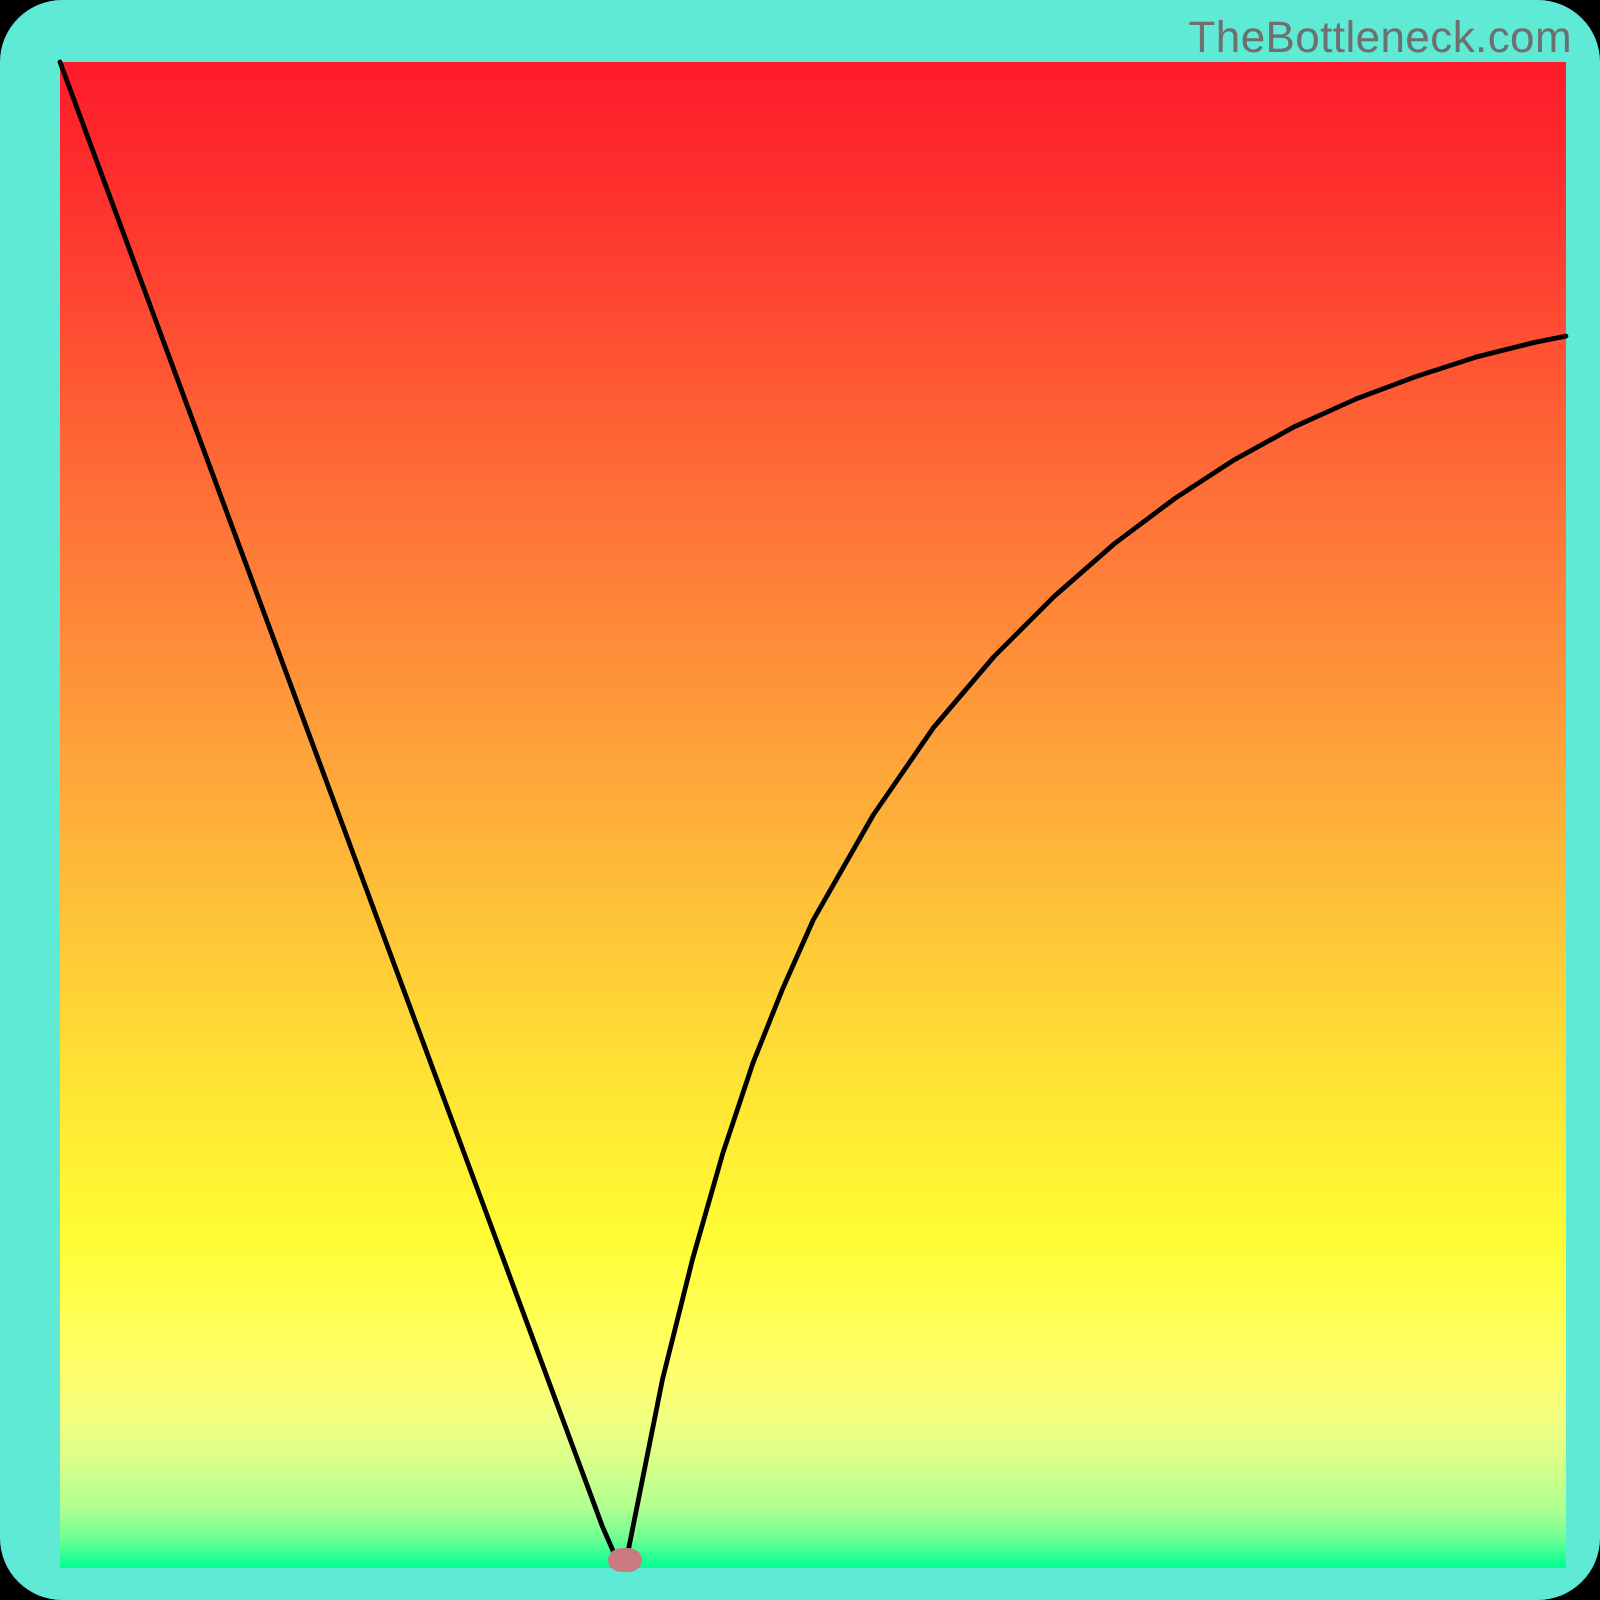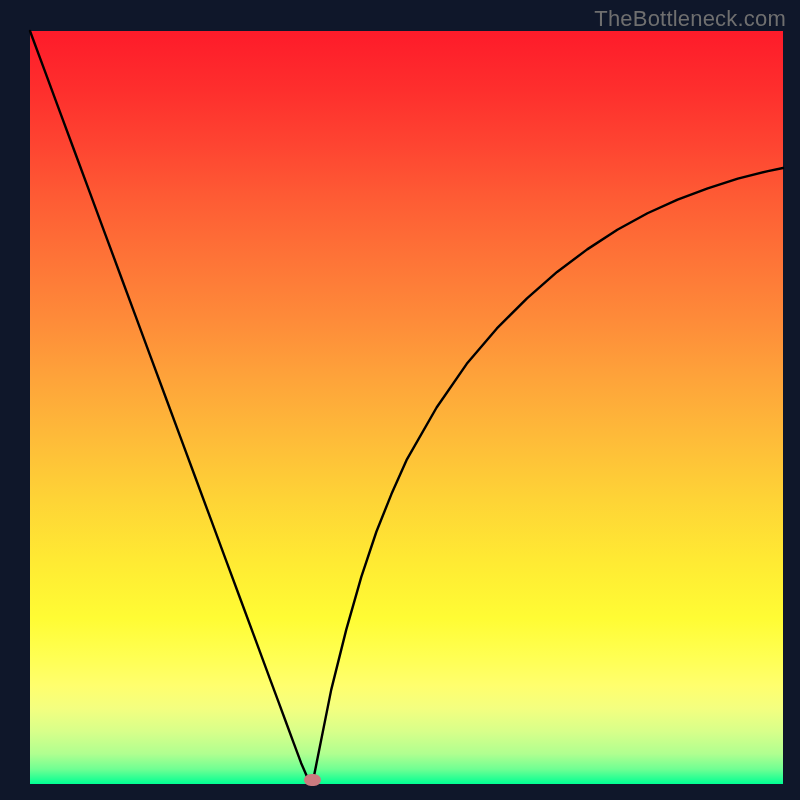--- a/index.html
+++ b/index.html
@@ -10,21 +10,22 @@
     background: #000;
     font-family: Arial, Helvetica, sans-serif;
     overflow: hidden;
   }
   .frame {
     position: absolute;
     left: 0;
     top: 0;
     width: 800px;
     height: 800px;
-    background: #0f172a;
+    background: #5eead4;
+    border-radius: 31px;
   }
   .watermark {
     position: absolute;
     top: 6px;
     right: 14px;
     color: #6f6f6f;
     font-size: 22px;
     font-weight: 400;
     letter-spacing: 0.2px;
     user-select: none;

